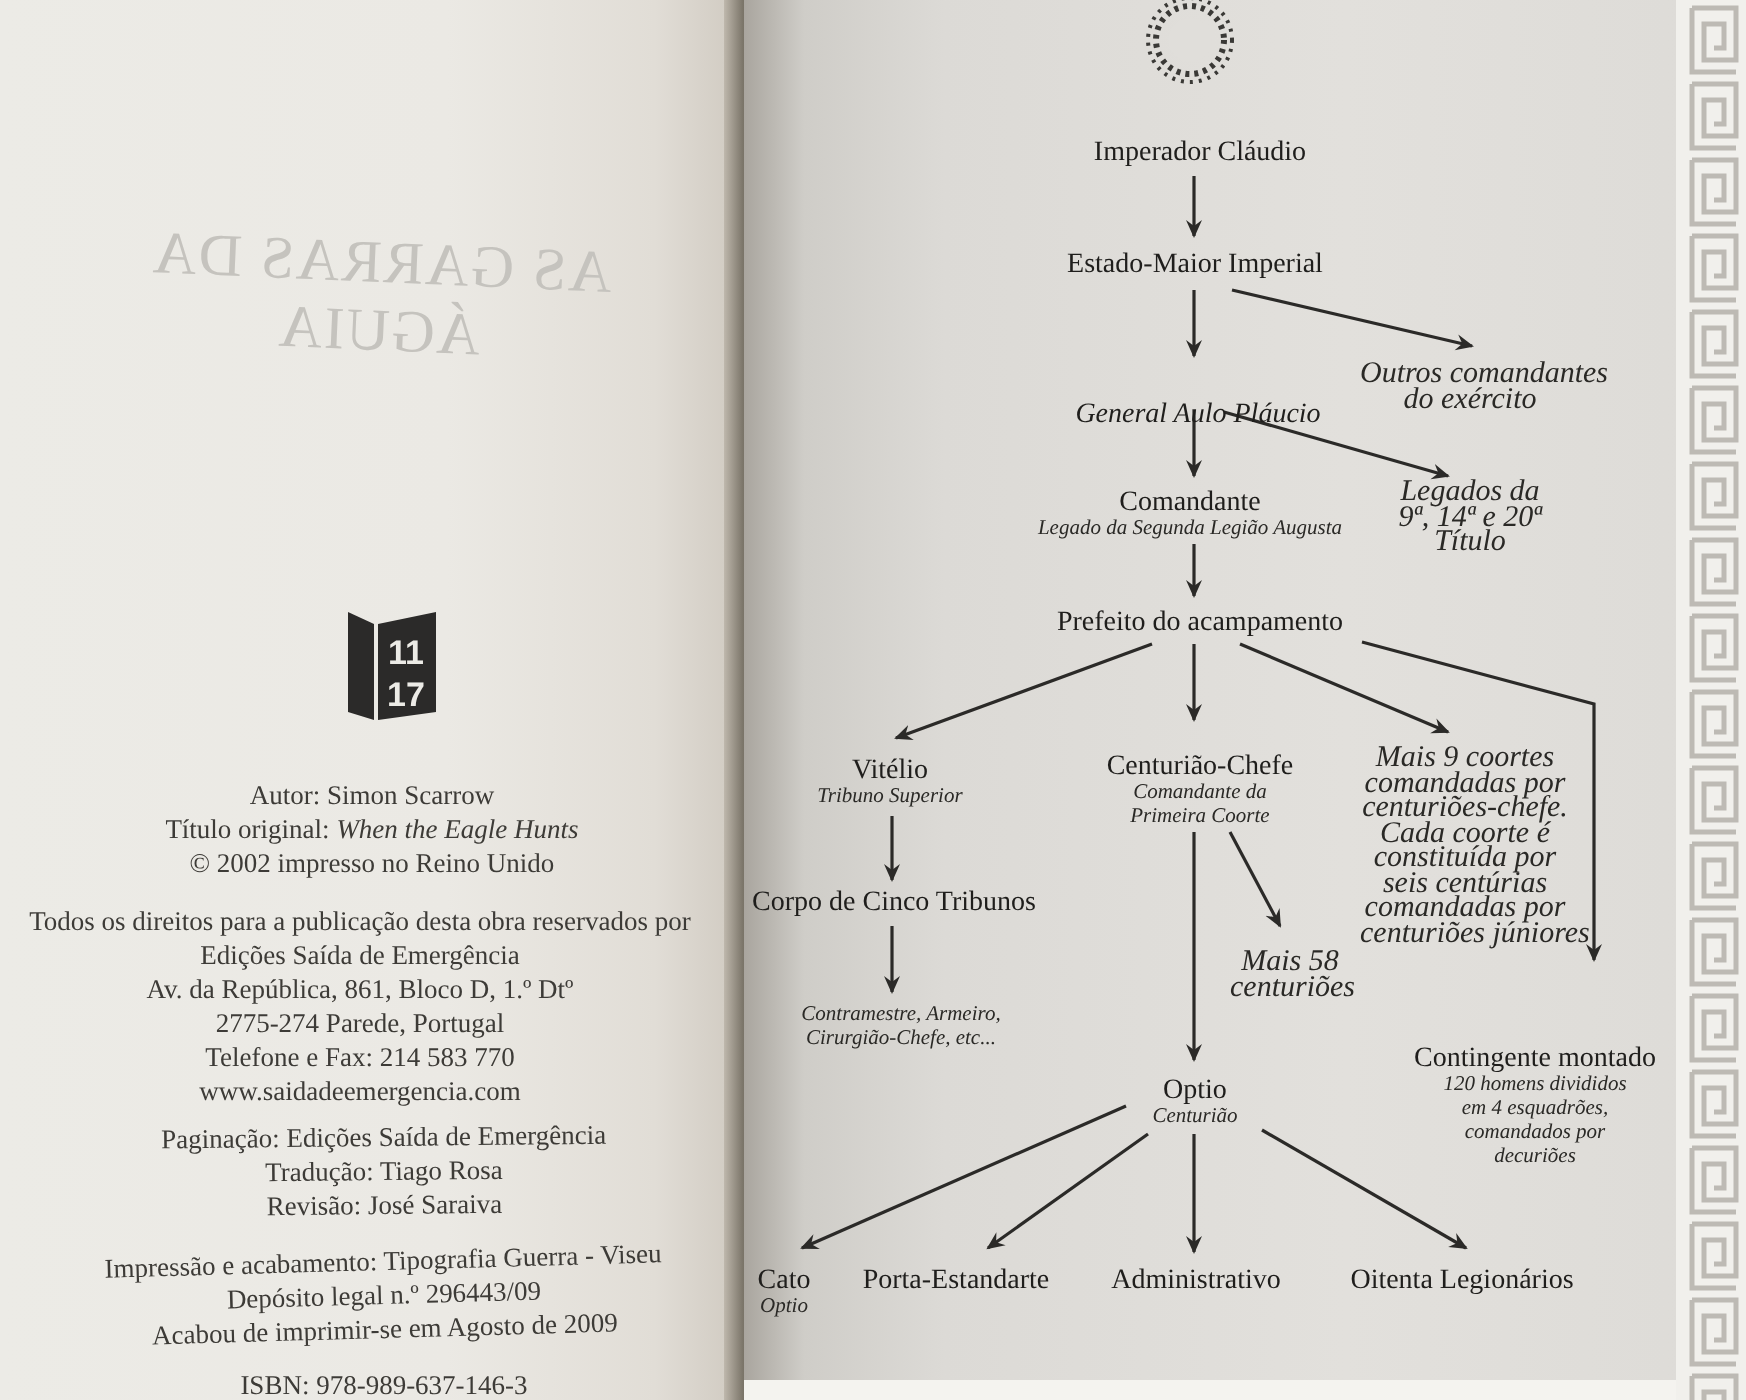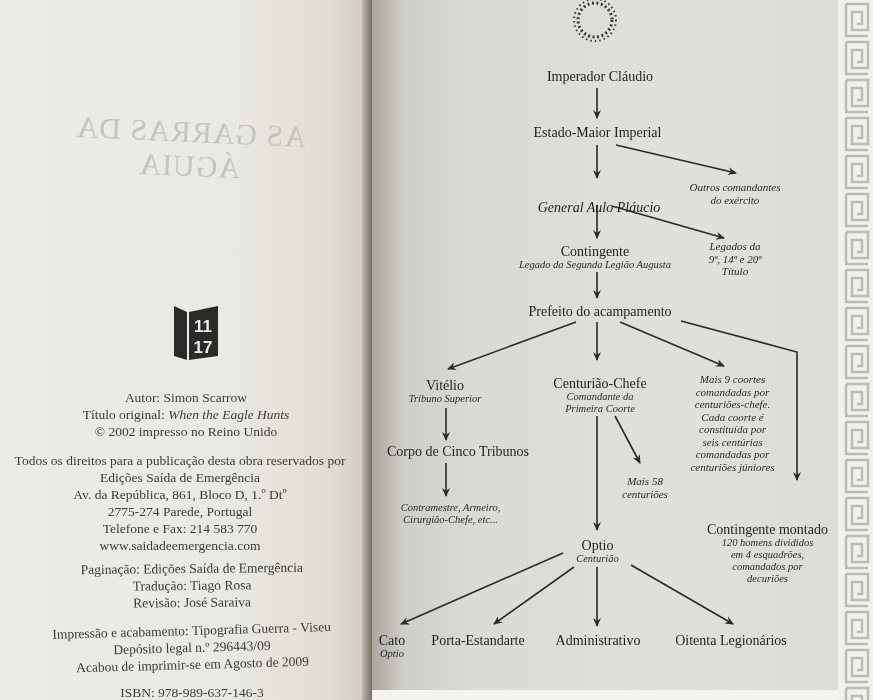--- a/index.html
+++ b/index.html
@@ -20,21 +20,21 @@
 
   .logo { position:absolute; left:172px; top:302px; }
 
   .credits { position:absolute; left:0; width:372px; text-align:center; color:#3d3b37; font-size:13.5px; line-height:17px; }
   .credits div { white-space:nowrap; }
   .tilt1 { transform: rotate(-0.6deg); }
   .tilt2 { transform: rotate(-1.6deg); }
 
   .node { position:absolute; color:#1f1e1c; text-align:center; white-space:nowrap; font-size:14px; line-height:15px; }
   .node .sub { font-style:italic; font-size:10.5px; line-height:12px; color:#2a2926; }
-  .note { position:absolute; color:#2a2926; text-align:center; font-style:italic; font-size:11px; line-height:12.5px; white-space:nowrap; }
+  .note { position:absolute; color:#2a2926; text-align:center; font-style:italic; font-size:15px; line-height:12.5px; white-space:nowrap; }
   svg.arrows { position:absolute; left:0; top:0; }
 </style>
 </head>
 <body>
 
 <div class="left-page">
   <div class="mirror serif">AS GARRAS DA ÁGUIA</div>
   <div class="mirror2 serif">​</div>
 
   <div class="logo">
@@ -143,21 +143,21 @@
 </div>
 <div class="node serif" style="left:530px; top:200px; width:138px;font-style:italic;">
   <div>General Aulo Pláucio</div>
 </div>
 <div class="note serif" style="left:695px; top:240px; width:80px;">
   <div>Legados da</div>
   <div>9ª, 14ª e 20ª</div>
   <div>Título</div>
 </div>
 <div class="node serif" style="left:505px; top:244px; width:180px;">
-  <div>Contingente</div>
+  <div>Comandante</div>
   <div class="sub">Legado da Segunda Legião Augusta</div>
 </div>
 <div class="node serif" style="left:515px; top:304px; width:170px;">
   <div>Prefeito do acampamento</div>
 </div>
 <div class="node serif" style="left:400px; top:378px; width:90px;">
   <div>Vitélio</div>
   <div class="sub">Tribuno Superior</div>
 </div>
 <div class="node serif" style="left:545px; top:376px; width:110px;">
@@ -168,21 +168,21 @@
 <div class="note serif" style="left:680px; top:373px; width:105px;">
   <div>Mais 9 coortes</div>
   <div>comandadas por</div>
   <div>centuriões-chefe.</div>
   <div>Cada coorte é</div>
   <div>constituída por</div>
   <div>seis centúrias</div>
   <div>comandadas por</div>
   <div>centuriões júniores</div>
 </div>
-<div class="node serif" style="left:372px; top:444px; width:150px;padding-left:11px;">
+<div class="node serif" style="left:372px; top:444px; width:150px;">
   <div>Corpo de Cinco Tribunos</div>
 </div>
 <div class="note serif" style="left:615px; top:475px; width:60px;">
   <div>Mais 58</div>
   <div>centuriões</div>
 </div>
 <div class="node serif" style="left:368px; top:502px; width:165px;">
   <div class="sub">Contramestre, Armeiro,</div>
   <div class="sub">Cirurgião-Chefe, etc...</div>
 </div>

